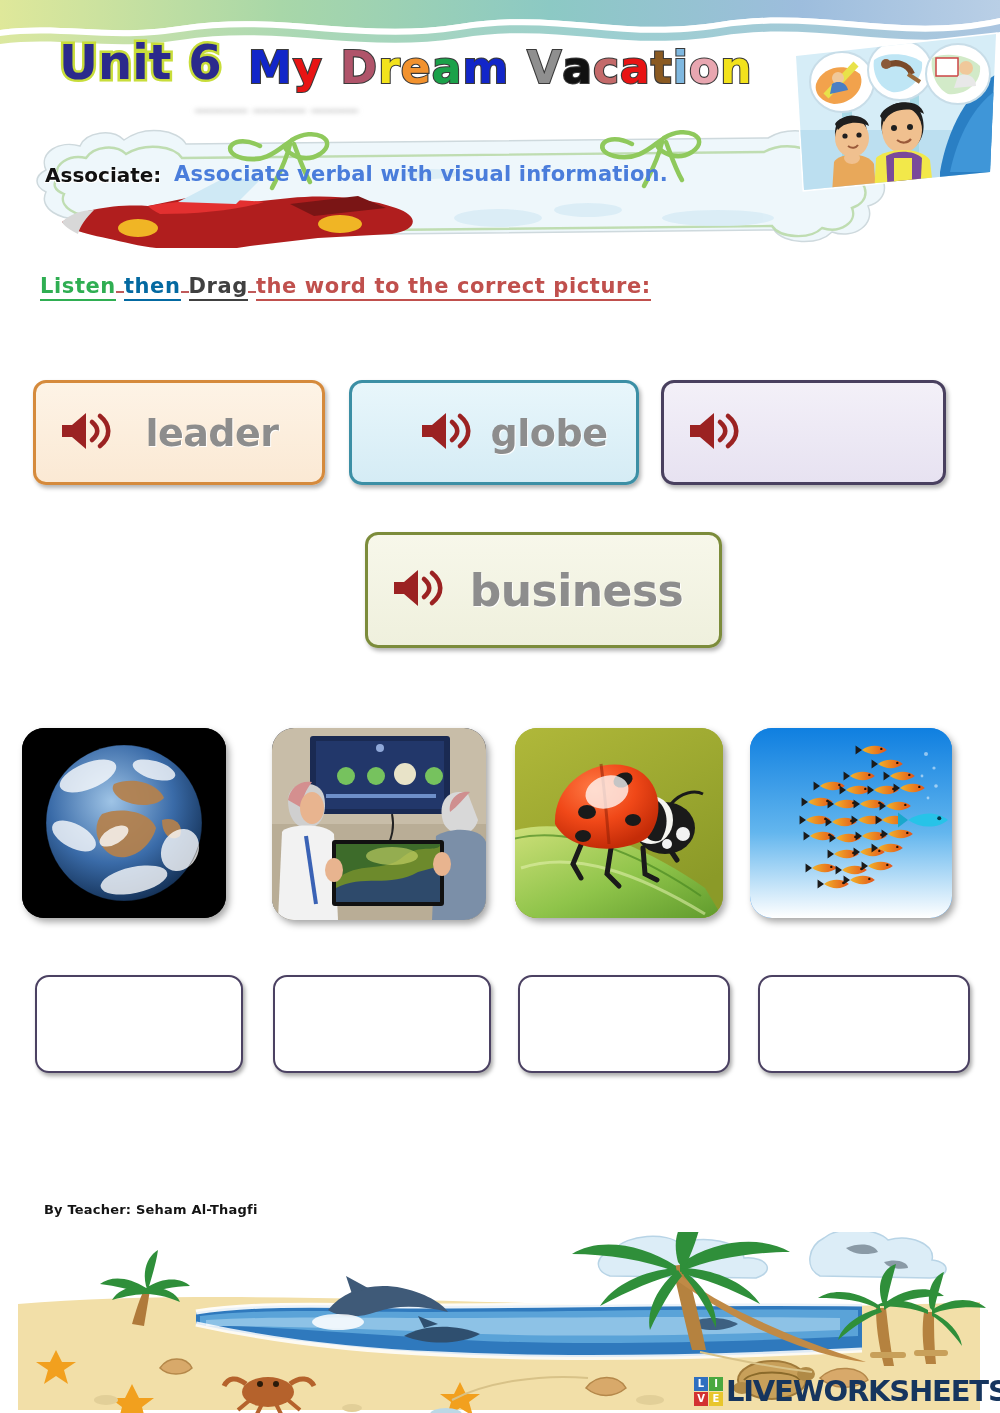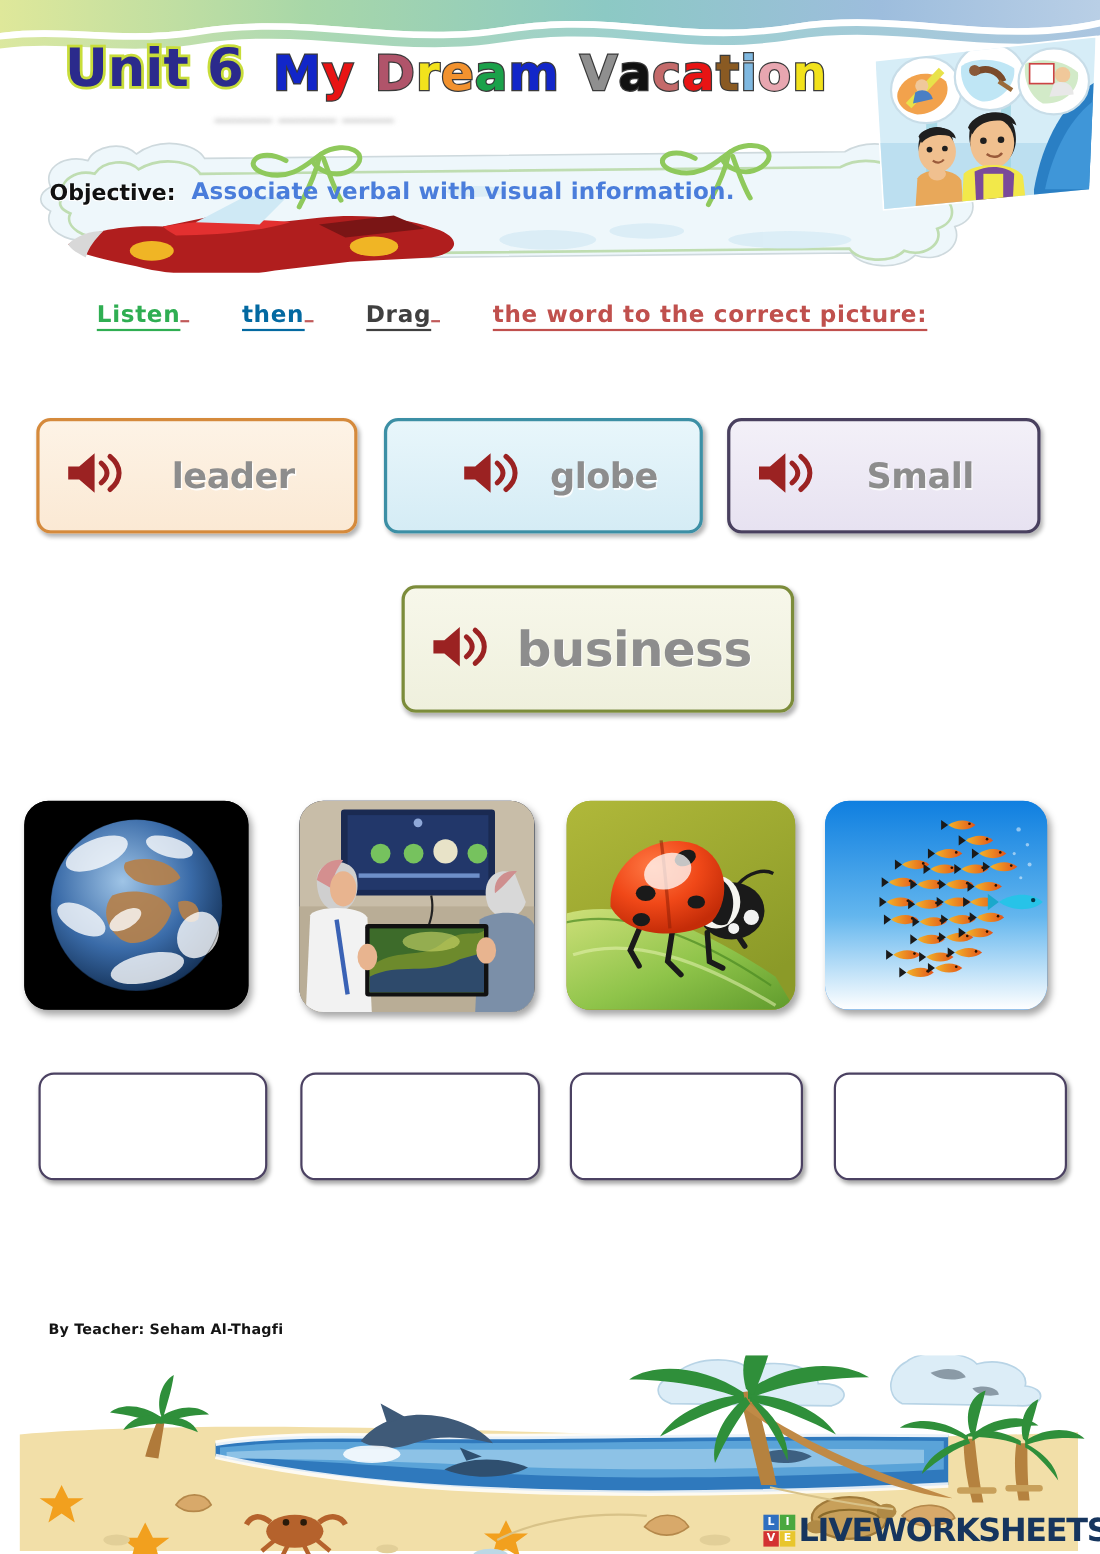--- a/index.html
+++ b/index.html
@@ -58,35 +58,35 @@
     font-family:"DejaVu Sans", sans-serif;
     font-size:21px;font-weight:bold;color:#4a7ddb;letter-spacing:0.2px;
   }
 
   
   .instruction{
     position:absolute;left:40px;top:274px;white-space:nowrap;
     font-family:"DejaVu Sans", sans-serif;
     font-size:21px;font-weight:bold;letter-spacing:0.6px;
   }
-  .instruction .w{display:inline-block;border-bottom:2px solid currentColor;padding-bottom:1px;margin-left:48px;}
+  .instruction .w{display:inline-block;border-bottom:2px solid currentColor;padding-bottom:1px;}
   .instruction .sp{display:inline-block;width:8px;border-bottom:2px solid #c05a5a;}
 
   
   .cards{position:absolute;left:0;top:380px;width:1000px;}
   .card{
     position:absolute;display:flex;align-items:center;
     border-radius:13px;box-sizing:border-box;
     box-shadow:2px 3px 4px rgba(0,0,0,.30);
   }
   .card .spk{flex:0 0 auto;margin-left:22px;}
   .card .lbl{
     font-family:"DejaVu Sans", sans-serif;
     font-weight:bold;color:#8d8d8d;
-    font-size:32px;letter-spacing:-0.5px;
+    font-size:38px;letter-spacing:-0.5px;
     text-shadow:1px 1px 0 rgba(255,255,255,.9);
     flex:1 1 auto;text-align:center;padding-right:14px;
   }
   #card0{left:33px;top:0;width:292px;height:105px;background:linear-gradient(180deg,#fdf3e6 0%,#fbe9d4 100%);border:3px solid #d58a3c;}
   #card1{left:349px;top:0;width:290px;height:105px;background:linear-gradient(180deg,#e8f6fb 0%,#d5ecf5 100%);border:3px solid #3c8fa5;padding-left:44px;}
   #card2{left:661px;top:0;width:285px;height:105px;background:linear-gradient(180deg,#f3f0f8 0%,#e7e2f1 100%);border:3px solid #49405f;}
   #card3{left:317px;top:152px;width:357px;height:116px;background:linear-gradient(180deg,#f7f7ea 0%,#eff0dd 100%);border:3px solid #7c8c3b;margin-left:48px;}
   #card3 .lbl{font-size:44px;}
 
   
@@ -207,21 +207,21 @@
       </g>
 
       <g fill="#d8ecf6" opacity=".85">
         <ellipse cx="470" cy="100" rx="44" ry="9"></ellipse>
         <ellipse cx="560" cy="92" rx="34" ry="7"></ellipse>
         <ellipse cx="690" cy="100" rx="56" ry="8"></ellipse>
         <ellipse cx="404" cy="56" rx="26" ry="5"></ellipse>
       </g>
     </svg>
   </div>
-  <div class="obj-label">Objective:</div>
+  <div class="obj-label">Associate:</div>
   <div class="obj-text">Associate verbal with visual information.</div>
 
   <div class="instruction" id="instruction"><span class="w" style="color: rgb(47, 174, 82);">Listen</span><span class="sp"></span><span class="w" style="color: #0369a1;">then</span><span class="sp"></span><span class="w" style="color: #404040;">Drag</span><span class="sp"></span><span class="w" style="color: rgb(192, 80, 77);">the word to the correct picture:</span></div>
 
   <div class="cards">
 
     <div class="card" id="card0">
       <span class="spk">
         <svg width="58" height="44" viewBox="0 0 58 44">
           <path d="M4,16 H14 L28,4 V40 L14,28 H4 Z" fill="#9b2222"></path>
@@ -244,21 +244,20 @@
     </div>
 
     <div class="card" id="card2">
       <span class="spk">
         <svg width="58" height="44" viewBox="0 0 58 44">
           <path d="M4,16 H14 L28,4 V40 L14,28 H4 Z" fill="#9b2222"></path>
           <path d="M34,13 C41,19 41,25 34,31" stroke="#9b2222" stroke-width="4.6" fill="none" stroke-linecap="round"></path>
           <path d="M42,7 C53,16 53,28 42,37" stroke="#9b2222" stroke-width="4.6" fill="none" stroke-linecap="round"></path>
         </svg>
       </span>
-      <span class="lbl">Small</span>
     </div>
 
     <div class="card" id="card3">
       <span class="spk">
         <svg width="58" height="44" viewBox="0 0 58 44">
           <path d="M4,16 H14 L28,4 V40 L14,28 H4 Z" fill="#9b2222"></path>
           <path d="M34,13 C41,19 41,25 34,31" stroke="#9b2222" stroke-width="4.6" fill="none" stroke-linecap="round"></path>
           <path d="M42,7 C53,16 53,28 42,37" stroke="#9b2222" stroke-width="4.6" fill="none" stroke-linecap="round"></path>
         </svg>
       </span>

